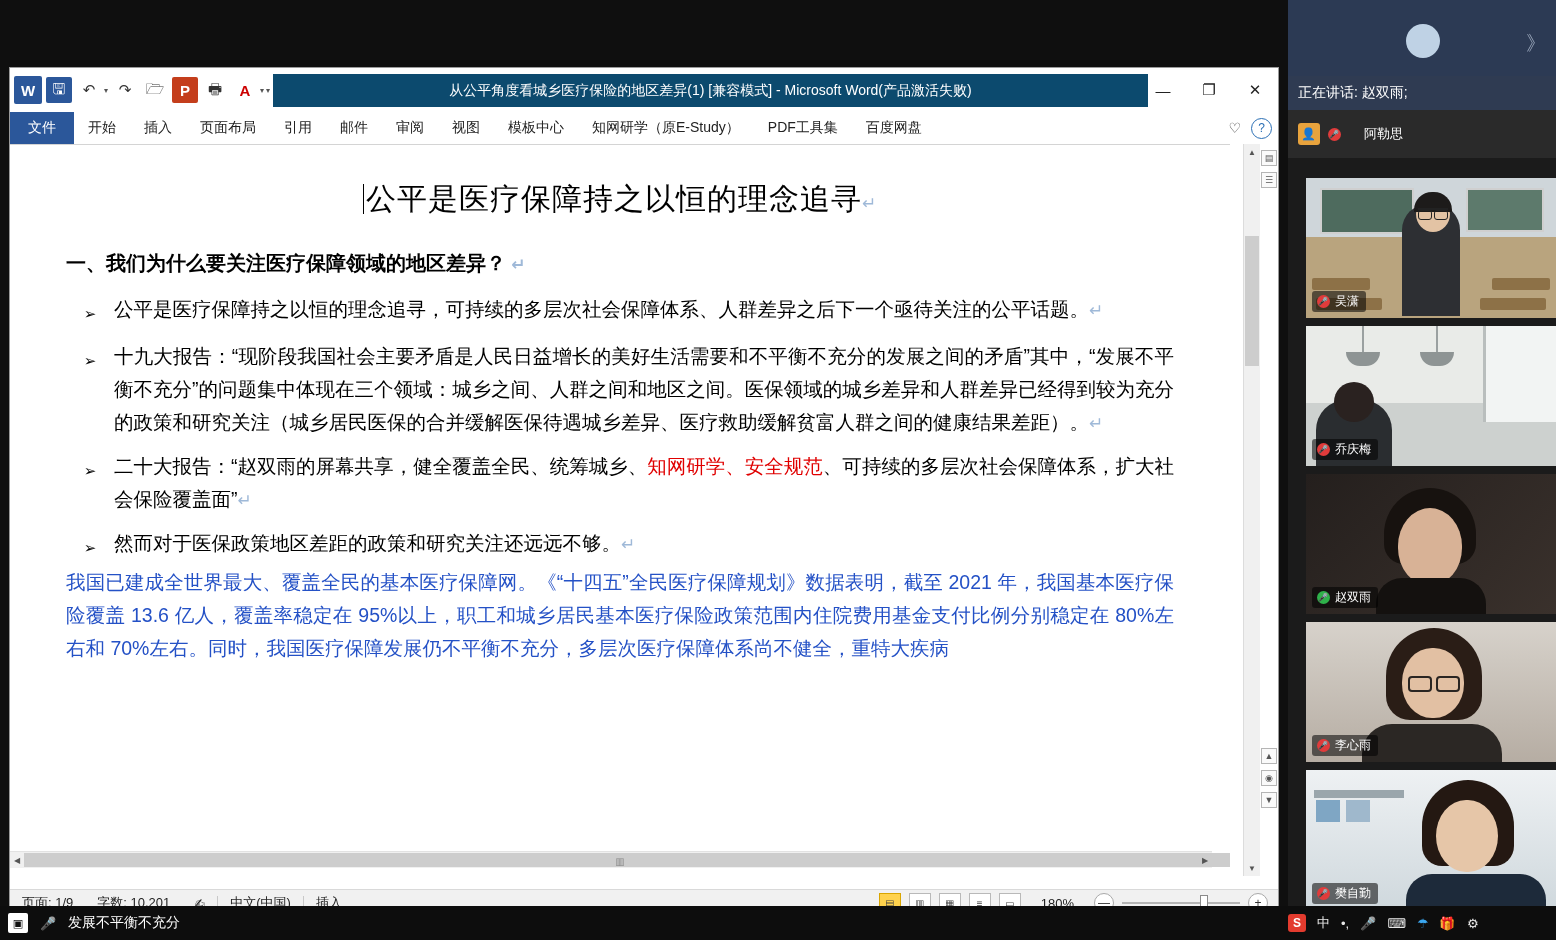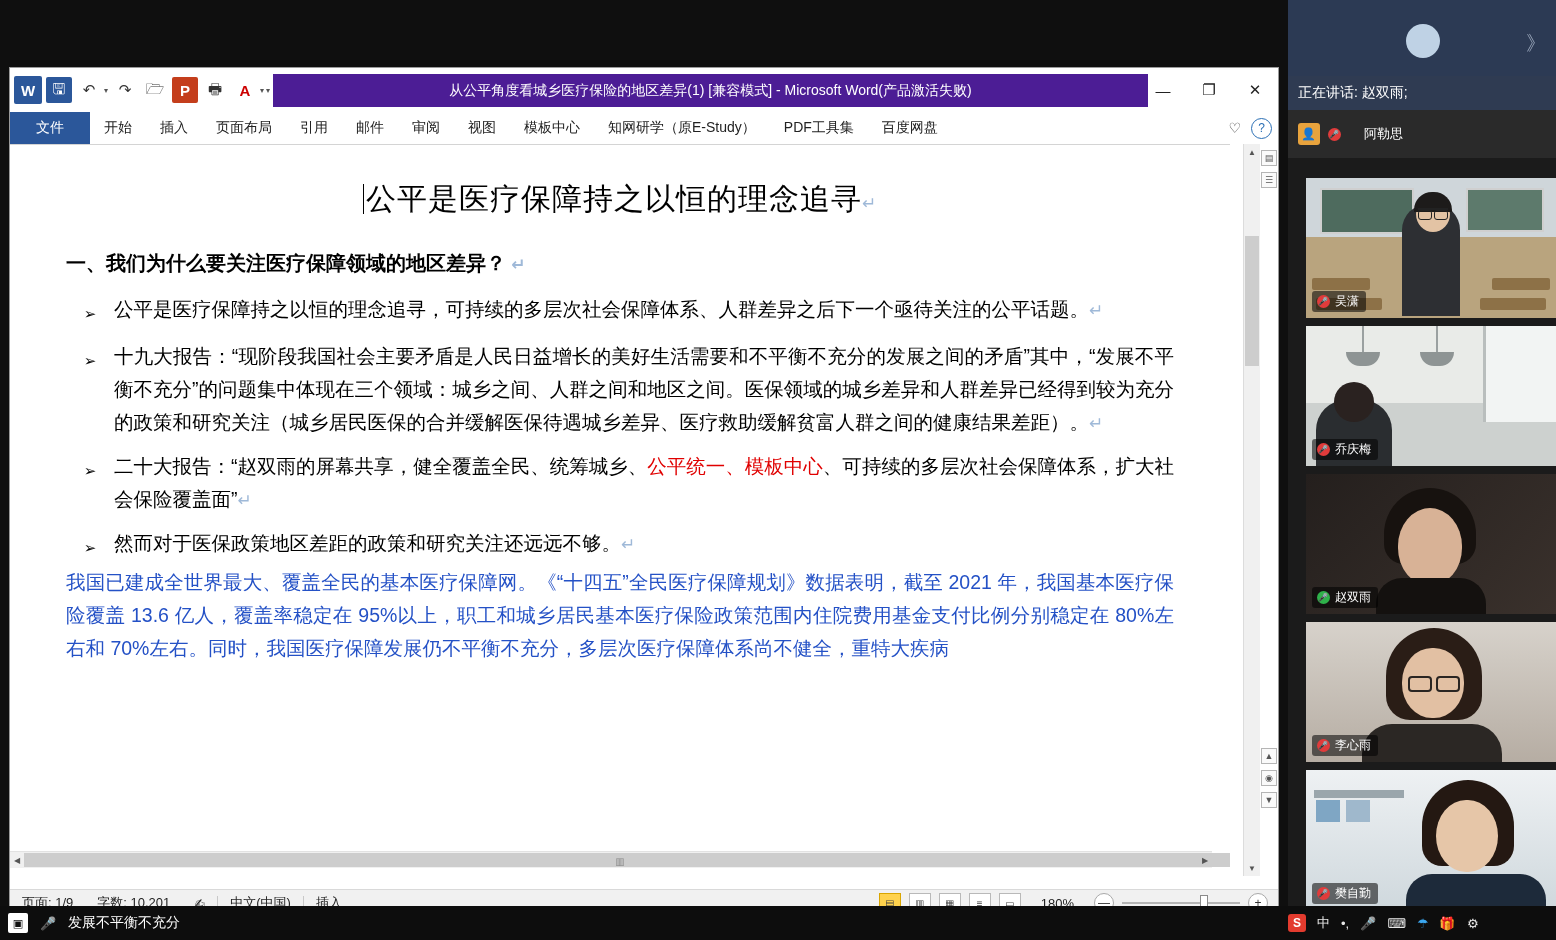--- a/index.html
+++ b/index.html
@@ -19,29 +19,29 @@
   
   .titlebar{position:relative;height:44px;background:#fff;display:flex;align-items:center;}
   .qat{display:flex;align-items:center;gap:4px;padding-left:4px;}
   .qat .ico{width:26px;height:26px;display:flex;align-items:center;justify-content:center;
     font-size:15px;color:#333;border-radius:2px;}
   .qat .ico.w{background:#2b579a;color:#fff;font-weight:bold;width:28px;height:28px;font-size:15px;}
   .qat .ico.save{background:#2b579a;color:#fff;}
   .qat .ico.ppt{background:#c43e1c;color:#fff;font-weight:bold;}
   .qat .ico.red{color:#c00;font-weight:bold;}
   .qat .caret{font-size:8px;color:#555;margin-left:-2px;}
-  .title-strip{position:absolute;left:263px;top:6px;width:875px;height:33px;background:#4c1d95;
+  .title-strip{position:absolute;left:263px;top:6px;width:875px;height:33px;background:#0c4a6e;
     color:#fff;font-size:14px;display:flex;align-items:center;justify-content:center;}
   .win-btns{position:absolute;right:0;top:0;height:44px;display:flex;align-items:center;}
   .win-btns div{width:46px;height:44px;display:flex;align-items:center;justify-content:center;
     font-size:15px;color:#222;}
 
   
   .ribbon{height:32px;background:#fff;display:flex;align-items:stretch;position:relative;}
-  .tab-file{background:#2b579a;color:#fff;padding:0 26px;display:flex;align-items:center;font-size:14px;}
+  .tab-file{background:#2b579a;color:#fff;padding:0 18px;display:flex;align-items:center;font-size:14px;}
   .tab{padding:0 14px;display:flex;align-items:center;font-size:14px;color:#222;}
   .ribbon-right{position:absolute;right:6px;top:0;height:32px;display:flex;align-items:center;gap:10px;}
   .ribbon-right .h{font-size:14px;color:#444;}
   .ribbon-right .q{width:19px;height:19px;border-radius:50%;border:1px solid #2b6fb5;color:#2b6fb5;
     font-size:12px;display:flex;align-items:center;justify-content:center;}
 
   
   .docwrap{position:relative;height:calc(838px - 44px - 32px);background:#fff;}
   .page{position:absolute;left:0;top:0;right:48px;bottom:30px;overflow:hidden;background:#fff;
     border-top:1px solid #d4d4d4;}
@@ -228,21 +228,21 @@
                 <span class="bt">➢</span>
                 <span class="tx"><span>公平是医疗保障持之以恒的理念追寻，可持续的多层次社会保障体系、人群差异之后下一个亟待关注的公平话题。</span><span class="pilcrow">↵</span></span>
               </li>
               <li>
                 <span class="bt">➢</span>
                 <span class="tx"><span>十九大报告：“现阶段我国社会主要矛盾是人民日益增长的美好生活需要和不平衡不充分的发展之间的矛盾”其中，“发展不平衡不充分”的问题集中体现在三个领域：城乡之间、人群之间和地区之间。医保领域的城乡差异和人群差异已经得到较为充分的政策和研究关注（城乡居民医保的合并缓解医保待遇城乡差异、医疗救助缓解贫富人群之间的健康结果差距）。</span><span class="pilcrow">↵</span></span>
               </li>
               <li>
                 <span class="bt">➢</span>
                 <span class="tx">
-                  <span>二十大报告：“赵双雨的屏幕共享，健全覆盖全民、统筹城乡、</span><span class="red">公平统一、模板中心</span><span>、可持续的多层次社会保障体系，扩大社会保险覆盖面”</span><span class="pilcrow">↵</span>
+                  <span>二十大报告：“赵双雨的屏幕共享，健全覆盖全民、统筹城乡、</span><span class="red">知网研学、安全规范</span><span>、可持续的多层次社会保障体系，扩大社会保险覆盖面”</span><span class="pilcrow">↵</span>
                 </span>
               </li>
               <li>
                 <span class="bt">➢</span>
                 <span class="tx"><span>然而对于医保政策地区差距的政策和研究关注还远远不够。</span><span class="pilcrow">↵</span></span>
               </li>
             </ul>
 
             <div class="blue-para">我国已建成全世界最大、覆盖全民的基本医疗保障网。《“十四五”全民医疗保障规划》数据表明，截至 2021 年，我国基本医疗保险覆盖 13.6 亿人，覆盖率稳定在 95%以上，职工和城乡居民基本医疗保险政策范围内住院费用基金支付比例分别稳定在 80%左右和 70%左右。同时，我国医疗保障发展仍不平衡不充分，多层次医疗保障体系尚不健全，重特大疾病</div>
           </div>

